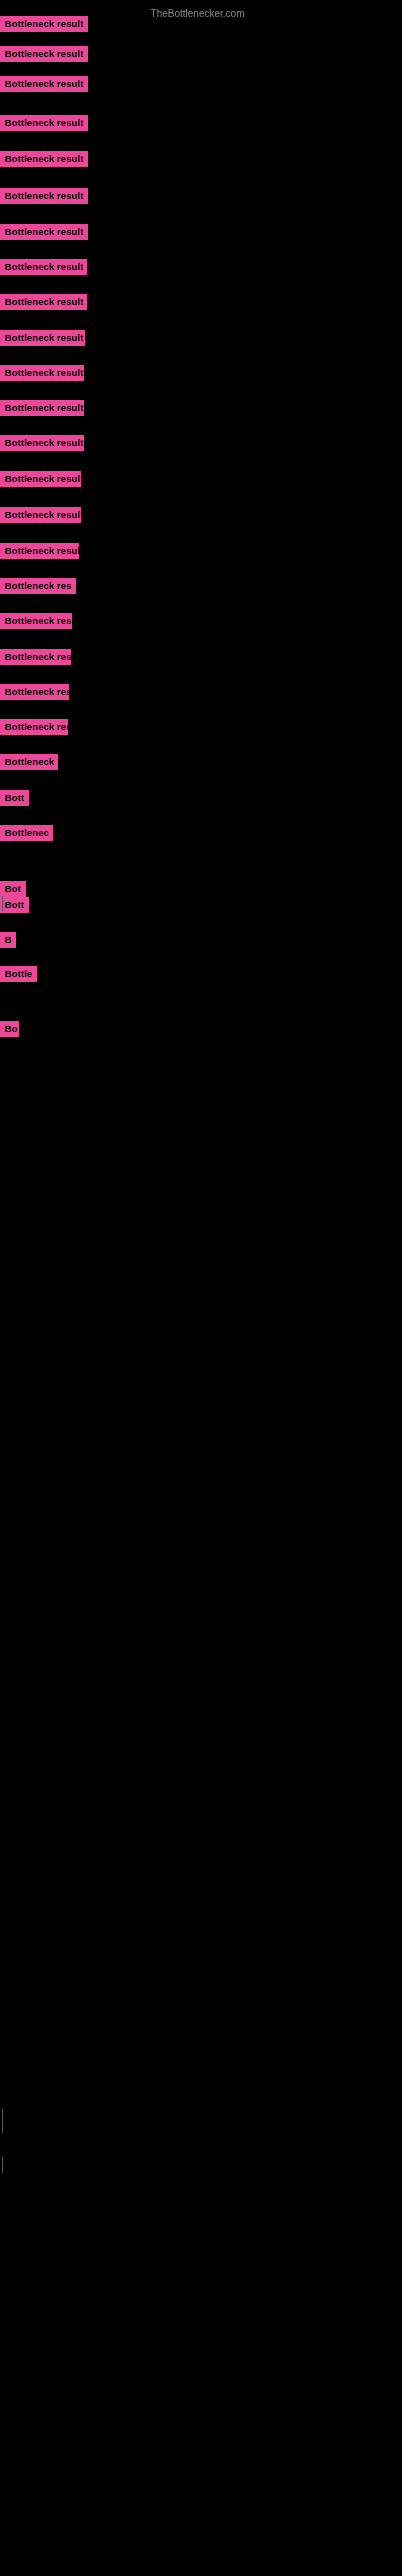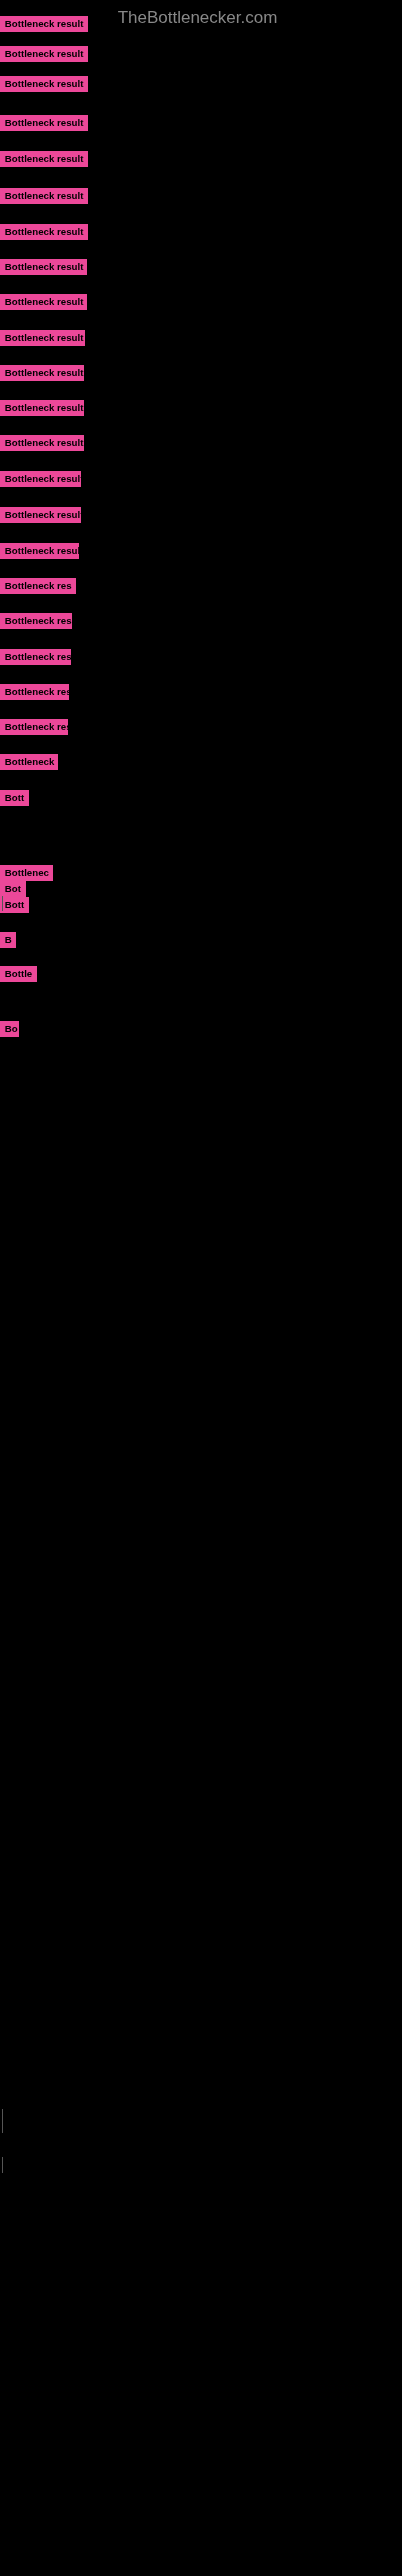--- a/index.html
+++ b/index.html
@@ -10,21 +10,21 @@
     body {
       background-color: #000000;
       width: 403px;
       min-height: 2576px;
       font-family: Arial, sans-serif;
       position: relative;
     }
     .site-title {
       text-align: center;
       color: #888888;
-      font-size: 17px;
+      font-size: 10px;
       padding: 4.8px 0;
       position: absolute;
       top: 3.2px;
       left: 0;
       right: 8px;
     }
     .bottleneck-badge {
       background-color: #ec4899;
       color: #000000;
       font-size: 9.7px;
@@ -66,21 +66,21 @@
 <div class="badge-container" style="top: 471px;"><span class="bottleneck-badge" style="max-width: 81px;">Bottleneck result</span></div>
 <div class="badge-container" style="top: 507px;"><span class="bottleneck-badge" style="max-width: 81px;">Bottleneck result</span></div>
 <div class="badge-container" style="top: 543px;"><span class="bottleneck-badge" style="max-width: 79px;">Bottleneck result</span></div>
 <div class="badge-container" style="top: 578px;"><span class="bottleneck-badge" style="max-width: 76px;">Bottleneck res</span></div>
 <div class="badge-container" style="top: 613px;"><span class="bottleneck-badge" style="max-width: 72px;">Bottleneck res</span></div>
 <div class="badge-container" style="top: 649px;"><span class="bottleneck-badge" style="max-width: 71px;">Bottleneck res</span></div>
 <div class="badge-container" style="top: 684px;"><span class="bottleneck-badge" style="max-width: 69px;">Bottleneck res</span></div>
 <div class="badge-container" style="top: 719px;"><span class="bottleneck-badge" style="max-width: 68px;">Bottleneck res</span></div>
 <div class="badge-container" style="top: 754px;"><span class="bottleneck-badge" style="max-width: 58px;">Bottleneck</span></div>
 <div class="badge-container" style="top: 790px;"><span class="bottleneck-badge" style="max-width: 32px;">Bott</span></div>
-<div class="badge-container" style="top: 825px;"><span class="bottleneck-badge" style="max-width: 53px; margin-top: 40px;">Bottlenec</span></div>
+<div class="badge-container" style="top: 825px;"><span class="bottleneck-badge" style="max-width: 53px;">Bottlenec</span></div>
 <div class="badge-container" style="top: 881px;"><span class="bottleneck-badge" style="max-width: 26px;">Bot</span></div>
 <div class="badge-container" style="top: 897px;"><span class="bottleneck-badge" style="max-width: 31px;">Bott</span></div>
 <div class="badge-container" style="top: 932px;"><span class="bottleneck-badge" style="max-width: 16px;">B</span></div>
 <div class="badge-container" style="top: 966px;"><span class="bottleneck-badge" style="max-width: 39px;">Bottle</span></div>
 <div class="badge-container" style="top: 1021px; text-align: center;"><span class="bottleneck-badge" style="max-width: 19.3px;">Bo</span></div>
 <div class="vertical-line" style="top: 896px; height: 14.5px;"></div>
 <div class="vertical-line" style="top: 2109px; height: 24px;"></div>
 <div class="vertical-line" style="top: 2157px; height: 16px;"></div>
 
 

